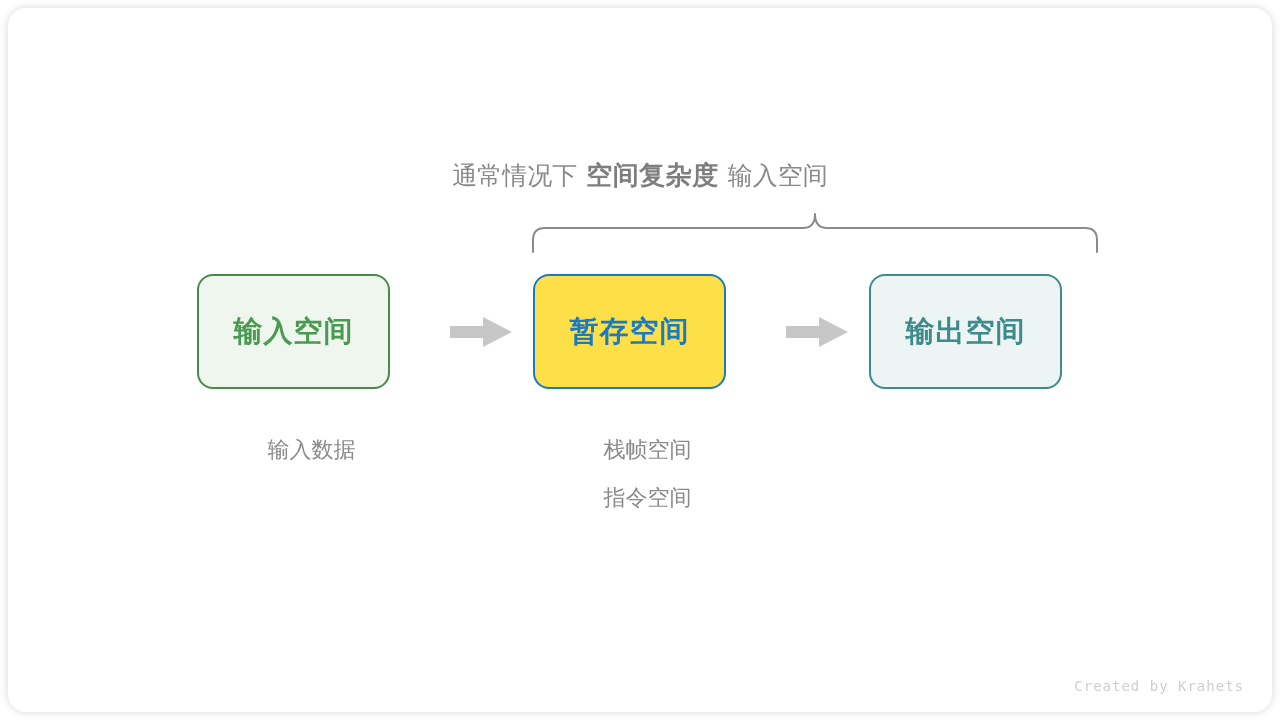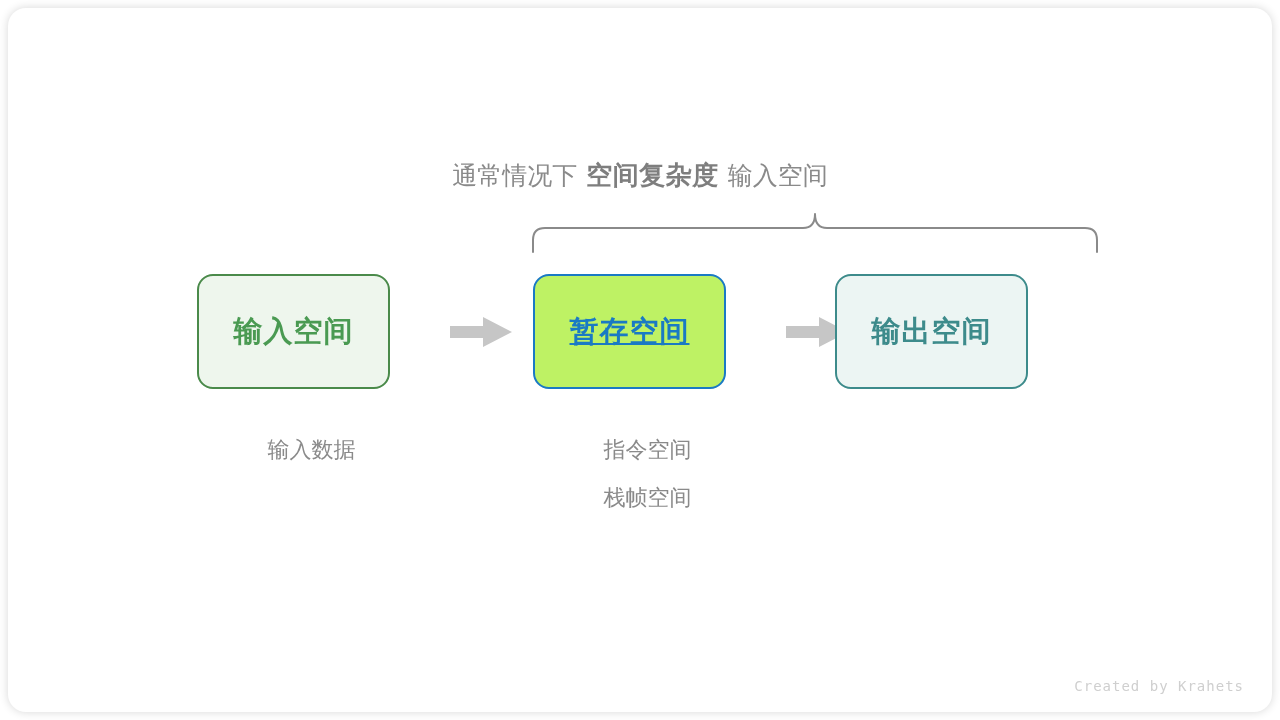--- a/index.html
+++ b/index.html
@@ -74,21 +74,21 @@
     border-style: solid;
     display: flex;
     align-items: center;
     justify-content: center;
     font-size: 29px;
     font-weight: bold;
     letter-spacing: 1px;
   }
   .box-input  { left: 189px; }
   .box-buffer { left: 525px; }
-  .box-output { left: 827px; }
+  .box-output { left: 861px; }
 
   .arrow {
     position: absolute;
     top: 43px;
     width: 62px;
     height: 30px;
   }
   .arrow-1 { left: 442px; }
   .arrow-2 { left: 778px; }
 
@@ -148,21 +148,21 @@
     <div class="box box-input" style="border-color:#4a8a4a;background:#eef6ed;color:#4a9a52;">
       <span>输入空间</span>
     </div>
 
     <div class="arrow arrow-1">
       <svg width="62" height="30" viewBox="0 0 62 30" xmlns="http://www.w3.org/2000/svg" aria-hidden="true">
         <path d="M 0 9 L 33 9 L 33 0 L 62 15 L 33 30 L 33 21 L 0 21 Z" fill="#c6c6c6"></path>
       </svg>
     </div>
 
-    <div class="box box-buffer" style="border-color:#1a7ac4;background:#bef264;color:#1a7ac4;text-decoration:underline;">
+    <div class="box box-buffer" style="border-color:#1a7ac4;background:#fde047;color:#1a7ac4;">
       <span>暂存空间</span>
     </div>
 
     <div class="arrow arrow-2">
       <svg width="62" height="30" viewBox="0 0 62 30" xmlns="http://www.w3.org/2000/svg" aria-hidden="true">
         <path d="M 0 9 L 33 9 L 33 0 L 62 15 L 33 30 L 33 21 L 0 21 Z" fill="#c6c6c6"></path>
       </svg>
     </div>
 
     <div class="box box-output" style="border-color:#3d8b8b;background:#ecf5f3;color:#3d8b8b;">
@@ -170,21 +170,21 @@
     </div>
   </div>
 
   <div class="sublabels">
 
     <div class="sublabel-col c1">
       <div class="line">输入数据</div>
     </div>
 
     <div class="sublabel-col c2">
+      <div class="line">栈帧空间</div>
       <div class="line">指令空间</div>
-      <div class="line">栈帧空间</div>
     </div>
 
   </div>
 
   <div class="credit">Created by Krahets</div>
 
 </div>
 
 </body></html>

